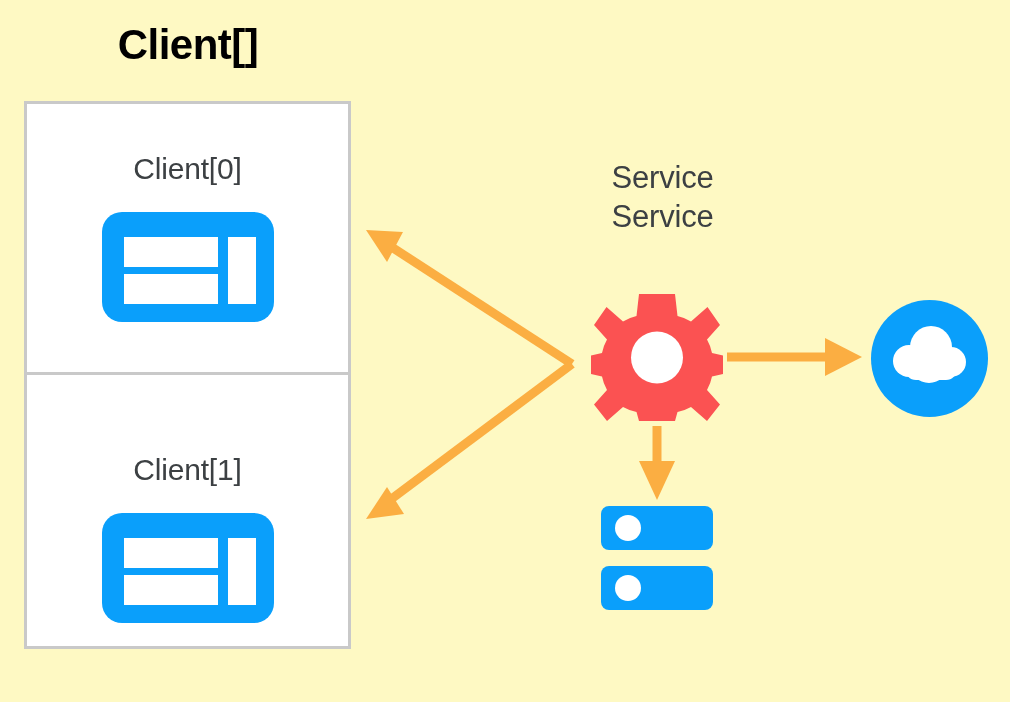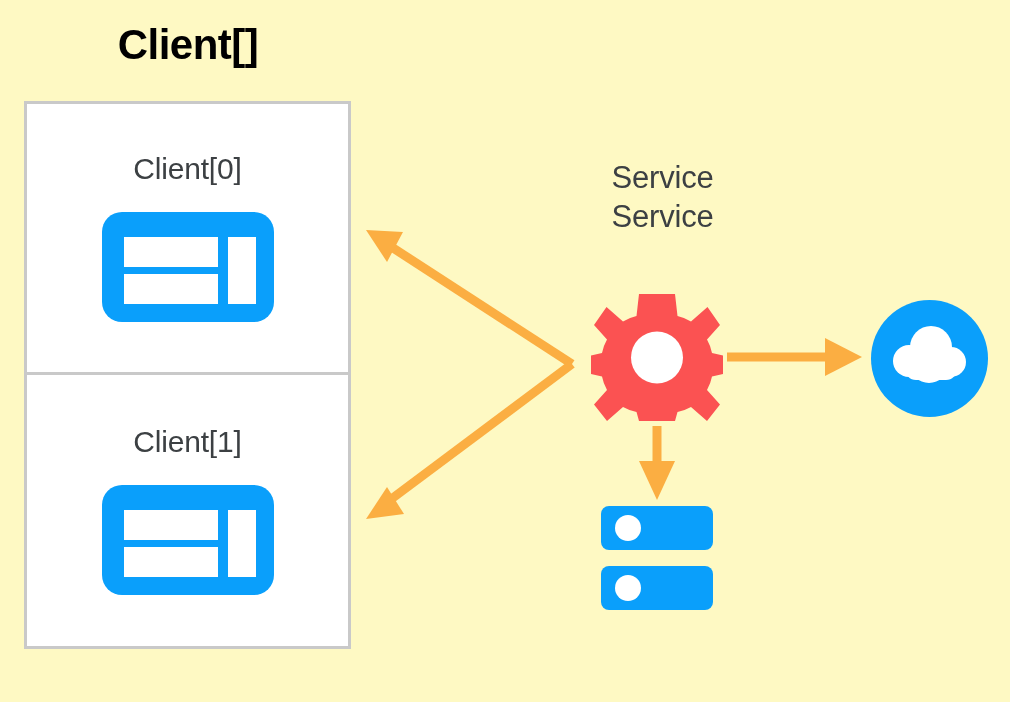--- a/index.html
+++ b/index.html
@@ -61,21 +61,21 @@
 
   .client-label {
     font-size: 30px;
     font-weight: 400;
     color: #3c4043;
     letter-spacing: -0.2px;
     line-height: 1;
     white-space: nowrap;
   }
   #client-cell-0 .client-label { margin-top: 50px; }
-  #client-cell-1 .client-label { margin-top: 52px; }
+  #client-cell-1 .client-label { margin-top: 80px; }
 
   .browser-icon {
     margin-top: 28px;
     width: 172px;
     height: 110px;
   }
 
   
   #sw-label {
     position: absolute;

